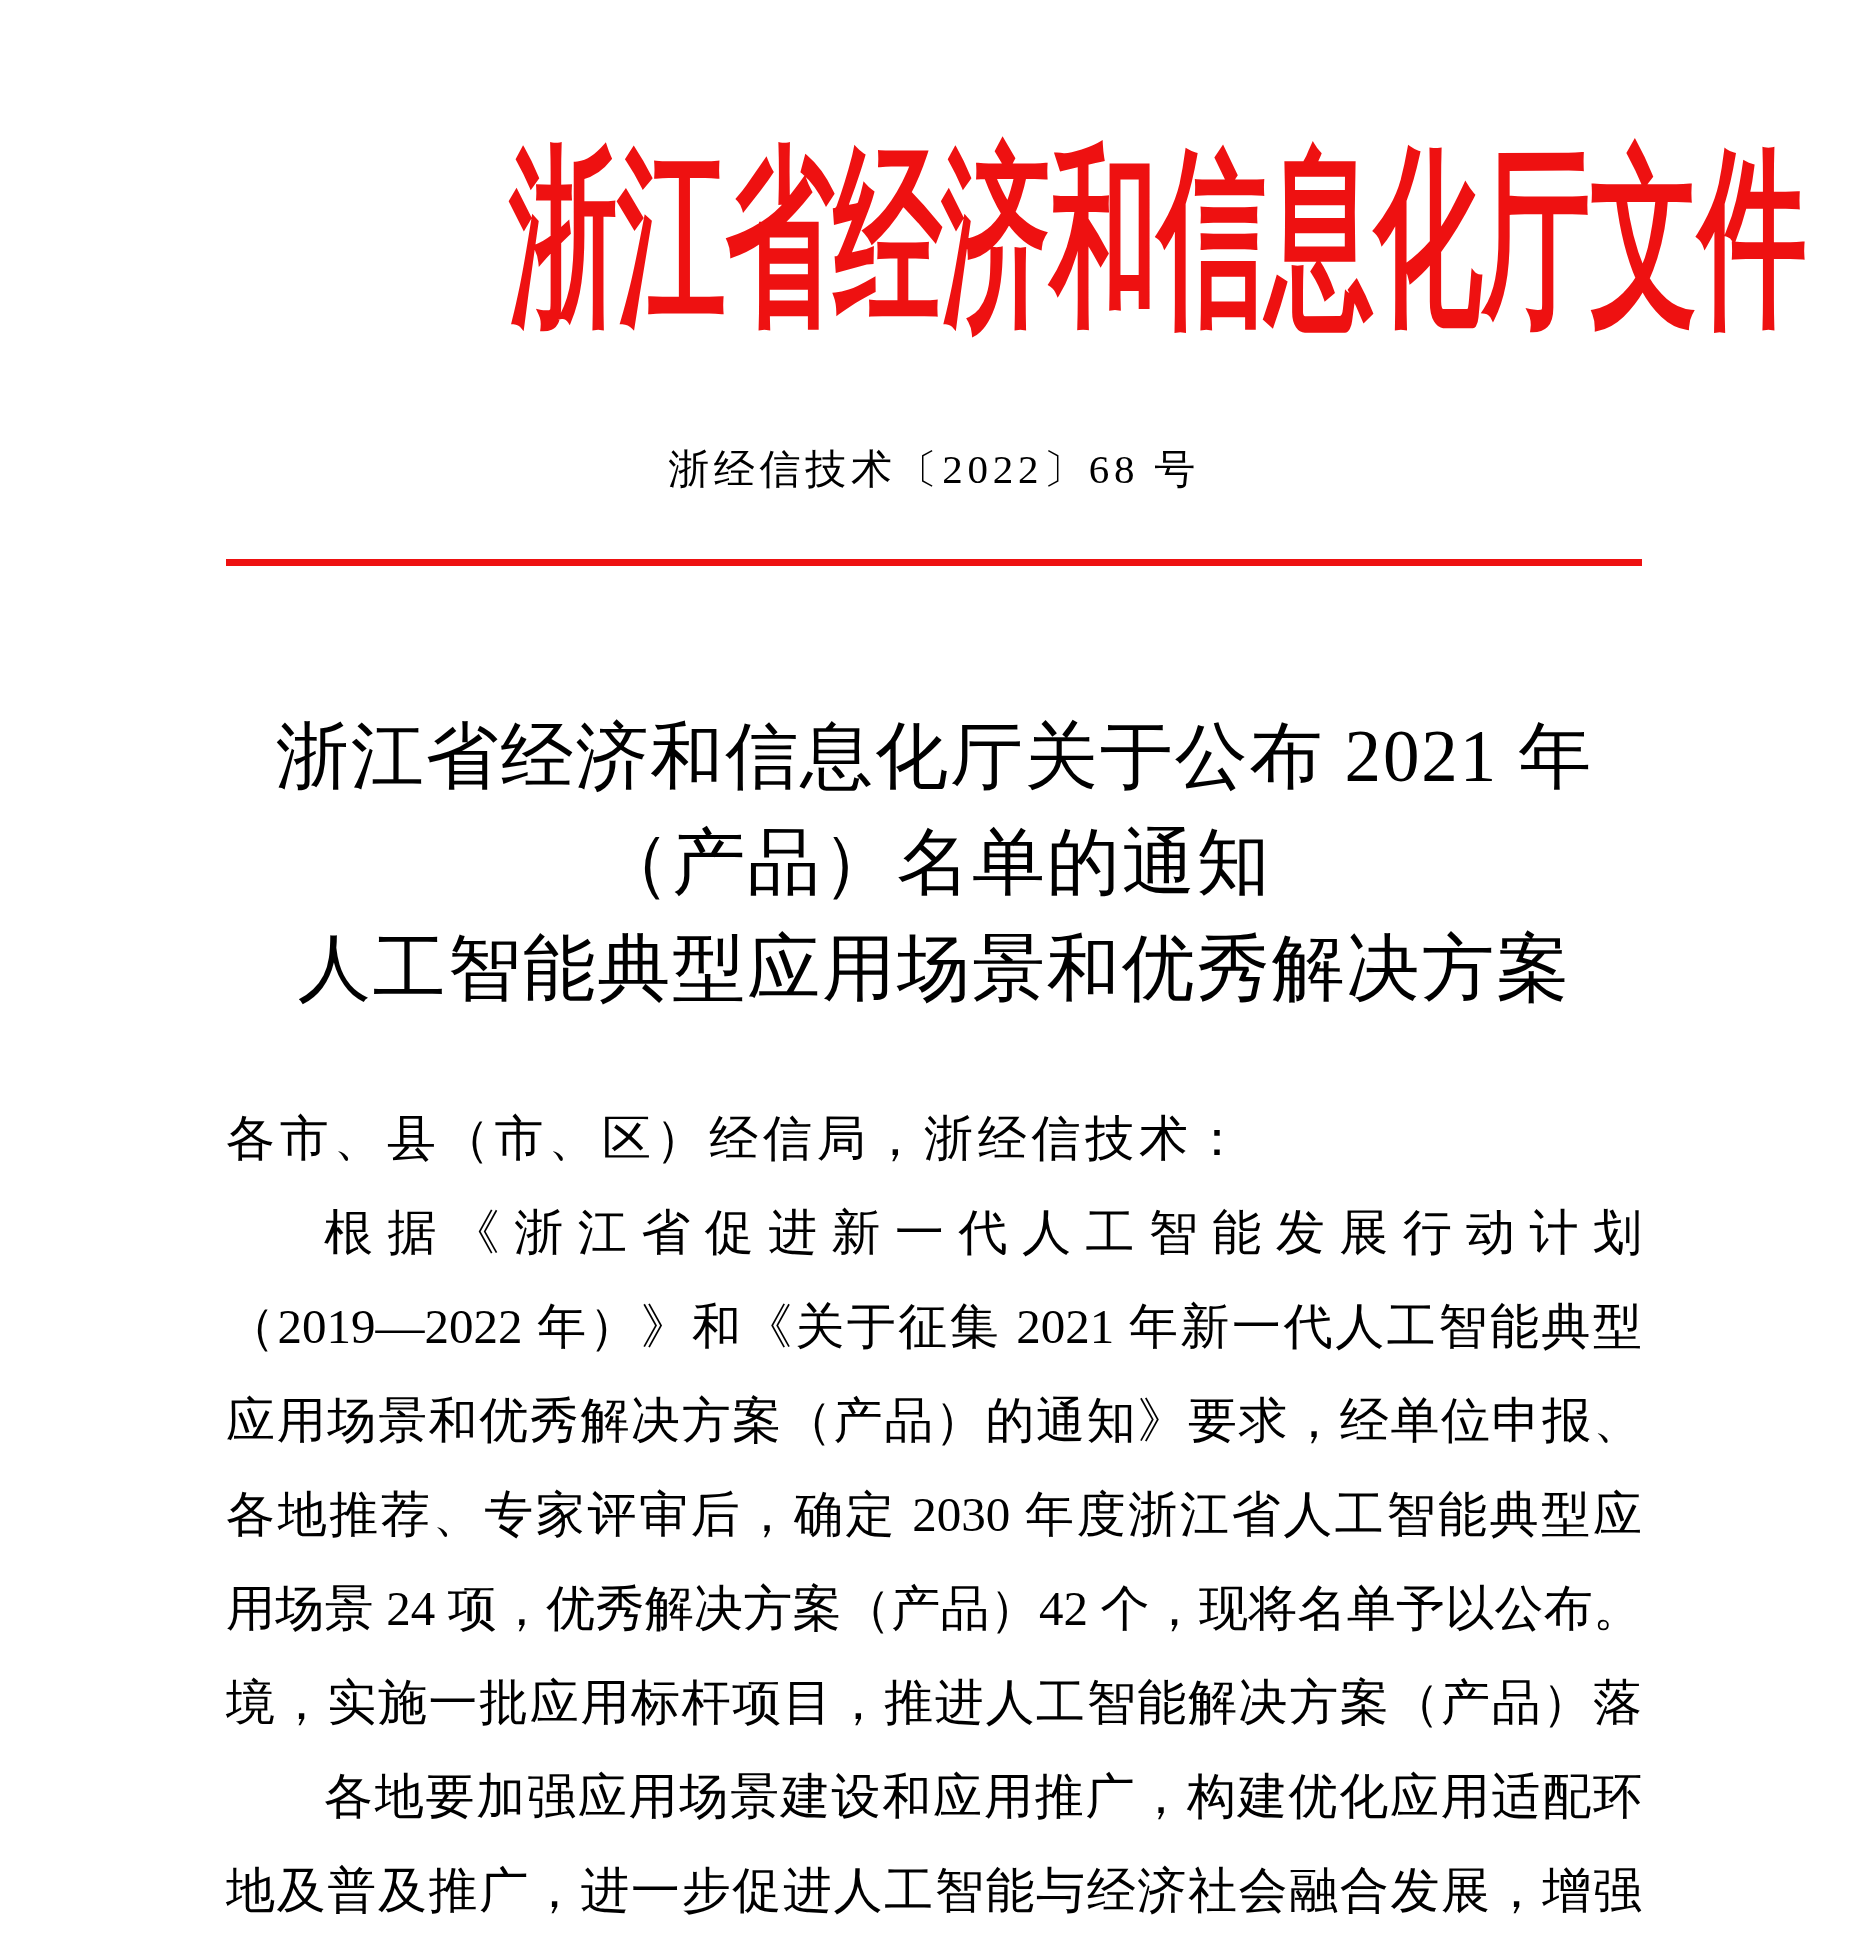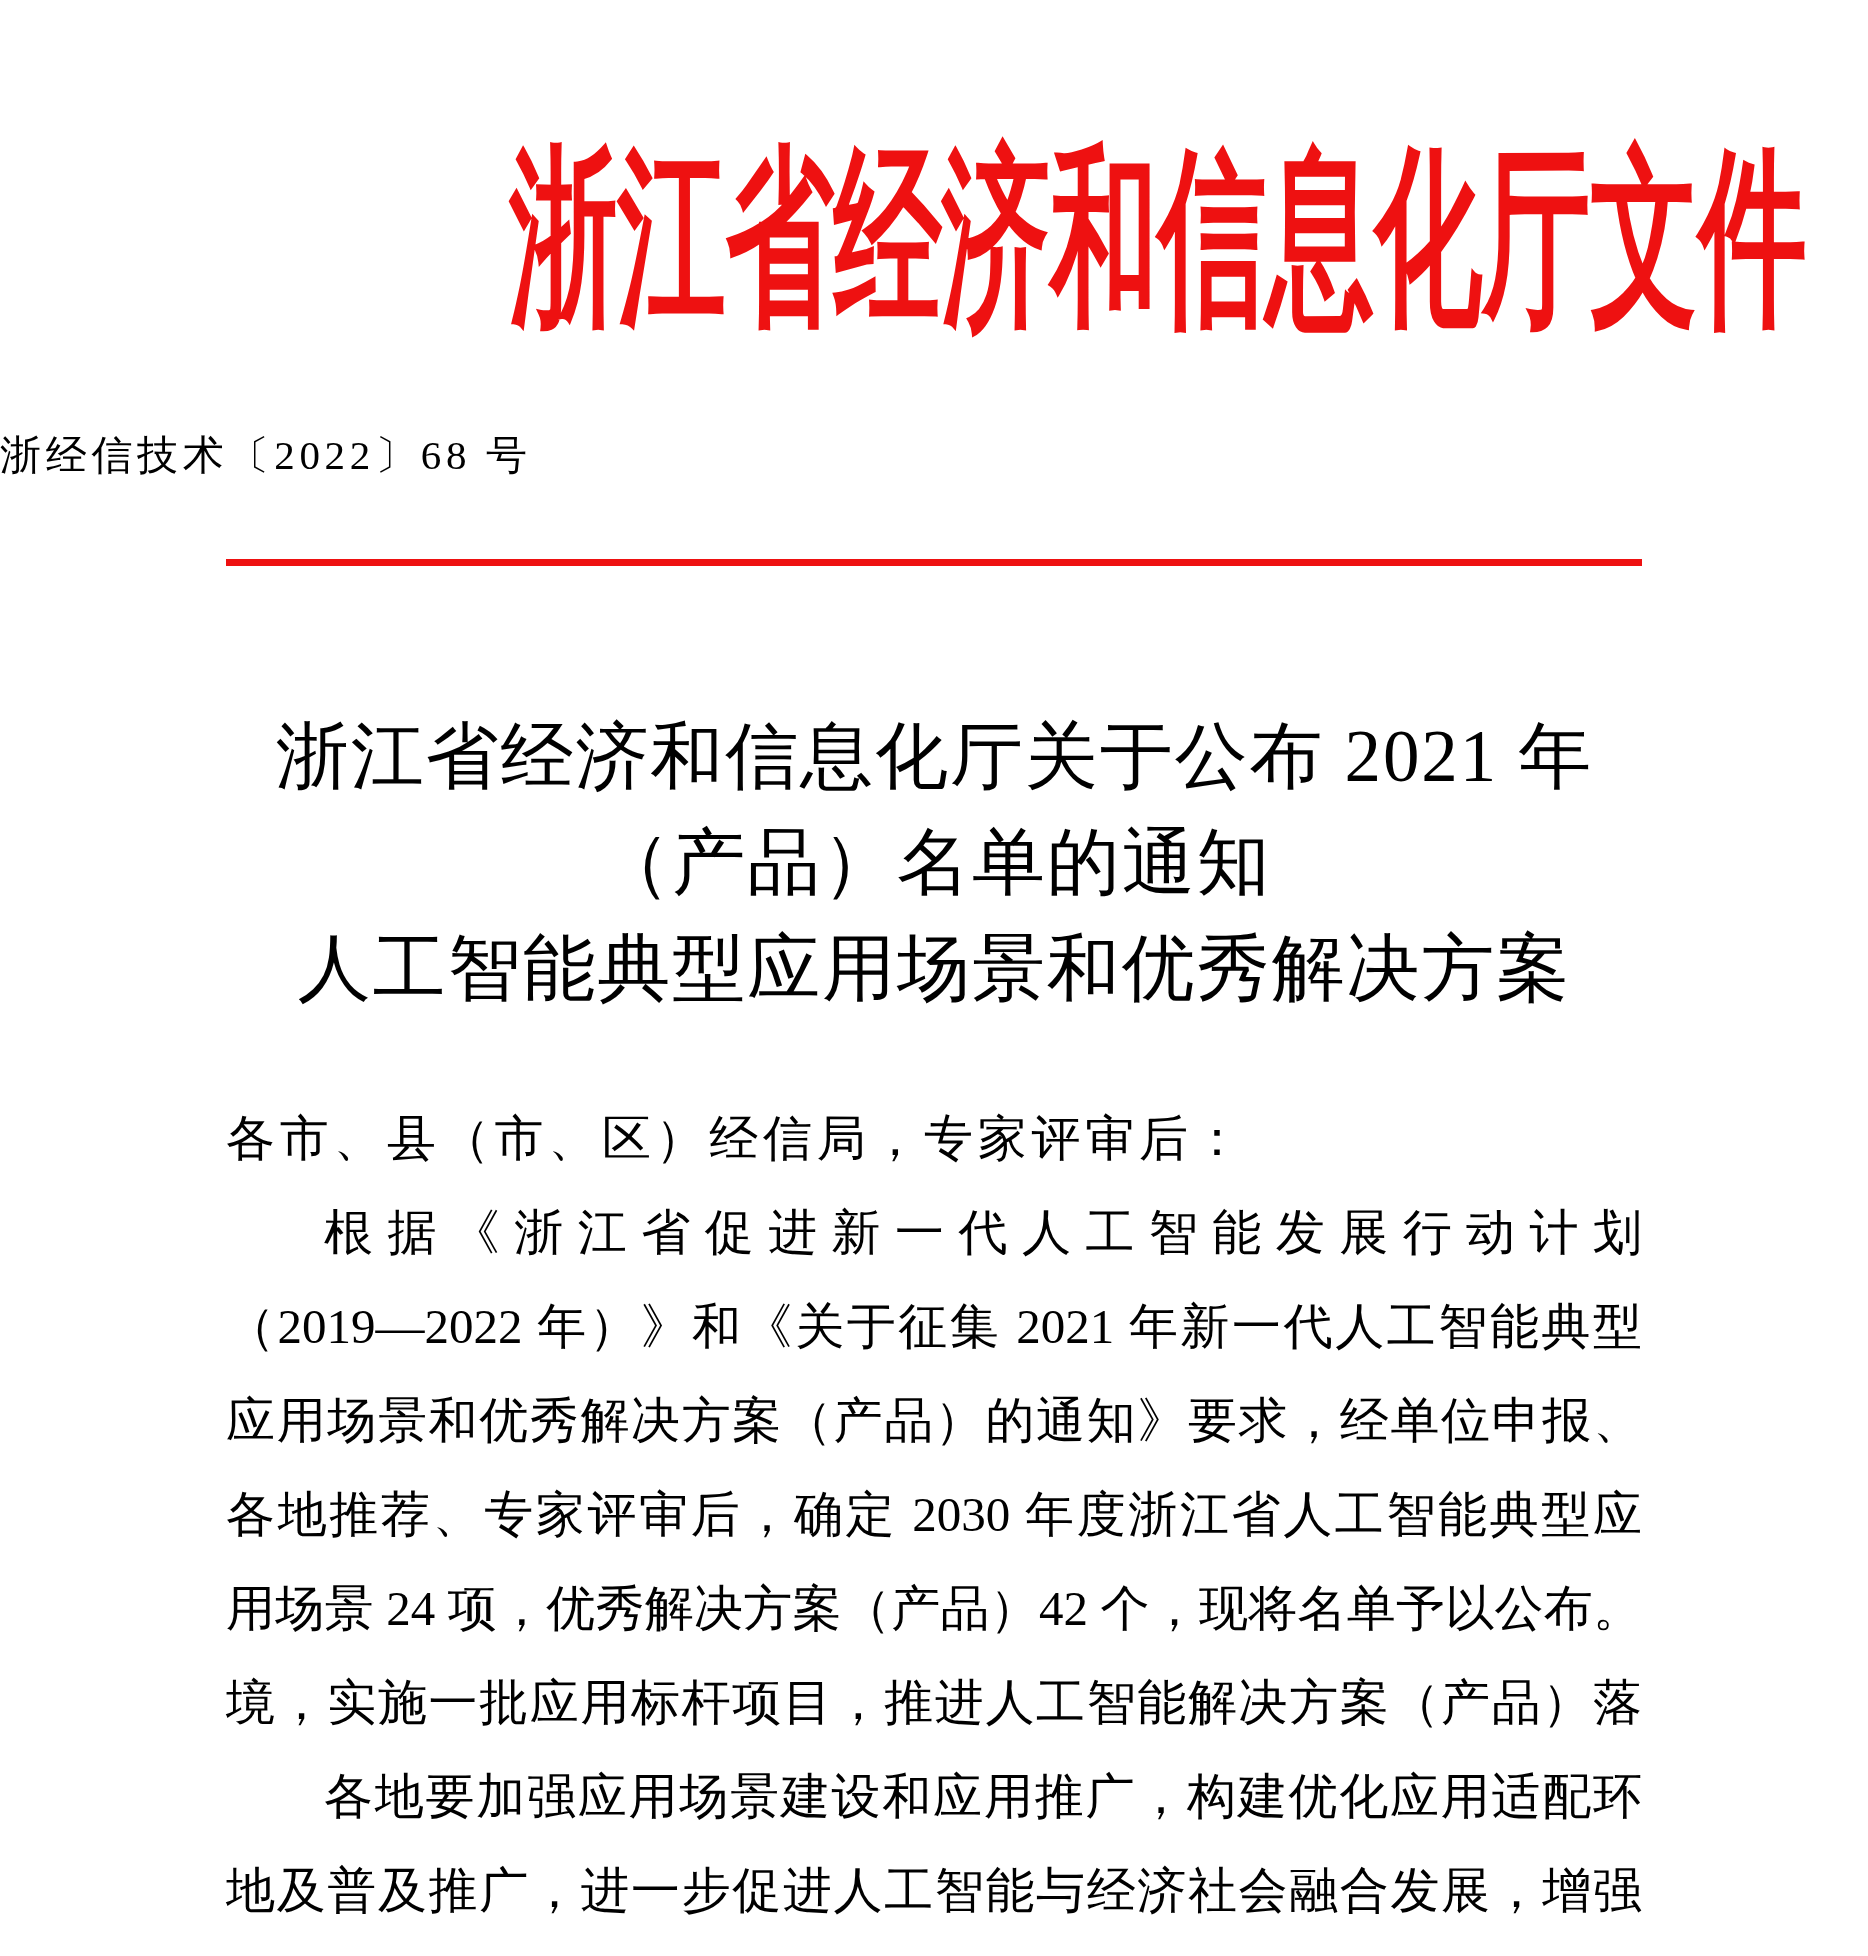--- a/index.html
+++ b/index.html
@@ -29,24 +29,24 @@
     line-height: 1.04;
     font-weight: bold;
     color: var(--accent);
     transform: scaleX(0.56);
     transform-origin: 50% 50%;
     letter-spacing: 0px;
   }
   
   .doc-number {
     position: absolute;
-    top: 427px;
+    top: 441px;
     left: 0;
     width: 100%;
-    text-align: left;
+    text-align: center;
     font-size: 41px;
     line-height: 56px;
     letter-spacing: 4.7px;
     color: var(--ink);
   }
   
   .red-line {
     position: absolute;
     top: 559px;
     left: 226px;
@@ -106,21 +106,21 @@
 
   <div class="red-line"></div>
 
   <div class="doc-title">
     <div class="t-line">浙江省经济和信息化厅关于公布 2021 年</div>
     <div class="t-line">（产品）名单的通知</div>
     <div class="t-line">人工智能典型应用场景和优秀解决方案</div>
   </div>
 
   <div class="body-text">
-    <div class="b-line salutation">各市、县（市、区）经信局，专家评审后：</div>
+    <div class="b-line salutation">各市、县（市、区）经信局，浙经信技术：</div>
 
     <div class="b-line jline indent">根据《浙江省促进新一代人工智能发展行动计划</div>
     <div class="b-line jline">（2019—2022 年）》和《关于征集 2021 年新一代人工智能典型</div>
     <div class="b-line jline">应用场景和优秀解决方案（产品）的通知》要求，经单位申报、</div>
     <div class="b-line jline">各地推荐、专家评审后，确定 2030 年度浙江省人工智能典型应</div>
     <div class="b-line jline">用场景 24 项，优秀解决方案（产品）42 个，现将名单予以公布。</div>
 
     <div class="b-line jline">境，实施一批应用标杆项目，推进人工智能解决方案（产品）落</div>
     <div class="b-line jline indent">各地要加强应用场景建设和应用推广，构建优化应用适配环</div>
     <div class="b-line jline">地及普及推广，进一步促进人工智能与经济社会融合发展，增强</div>

